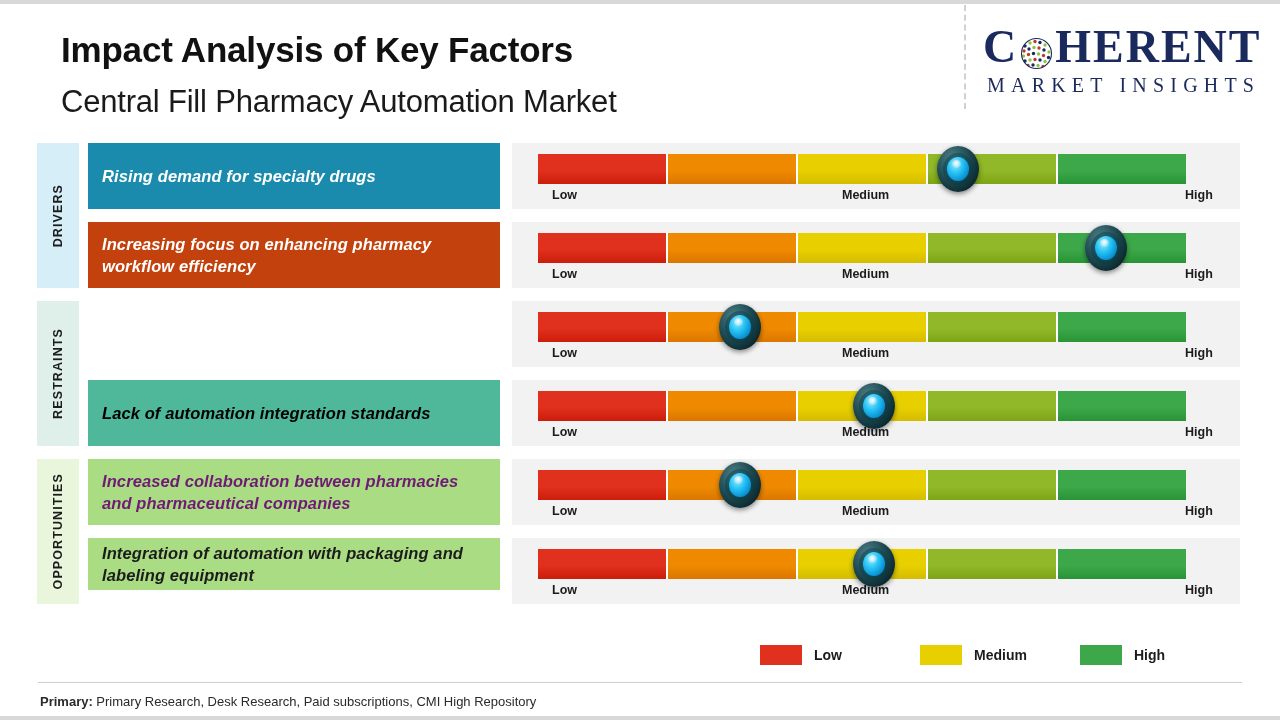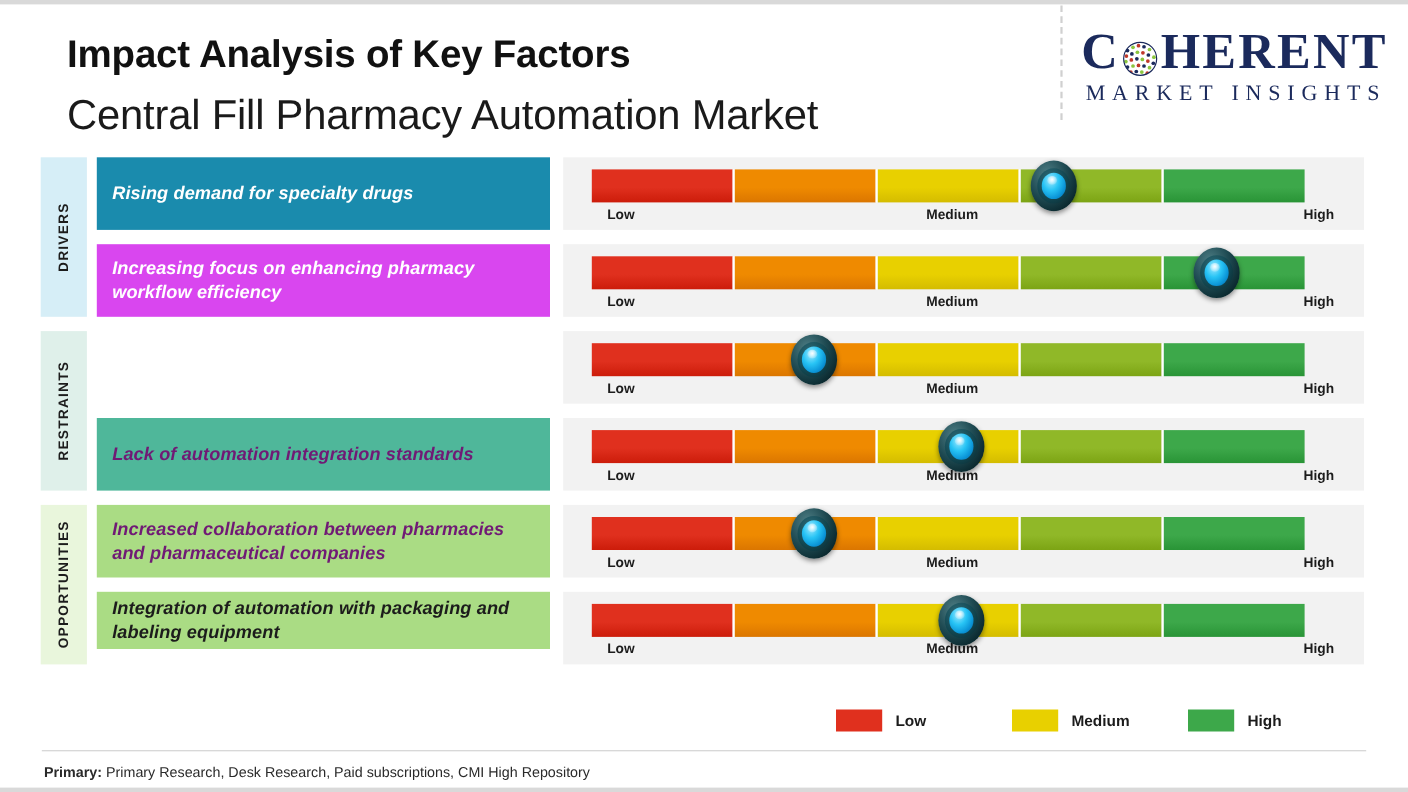--- a/index.html
+++ b/index.html
@@ -20,21 +20,21 @@
 
   
   .header{position:absolute;left:0;top:0;width:1280px;height:132px;margin-left:21px;}
   .title-main{
     position:absolute;left:40px;top:30px;
     font-size:35px;font-weight:bold;letter-spacing:-0.2px;
     color:#111;white-space:nowrap;
   }
   .title-sub{
     position:absolute;left:40px;top:84px;
-    font-size:38px;font-weight:400;letter-spacing:-0.2px;
+    font-size:31px;font-weight:400;letter-spacing:-0.2px;
     color:#1a1a1a;white-space:nowrap;
   }
 
   .divider-dash{
     position:absolute;left:943px;top:5px;width:0;height:104px;
     border-left:2px dashed #d0d0d0;
   }
 
   
   .logo{position:absolute;left:962px;top:22px;width:300px;height:82px;}
@@ -212,25 +212,25 @@
   <div class="cat-strip" id="strip1" style="left: 37px; top: 169px; height: 145px; background: rgb(223, 240, 234);">
     <span>RESTRAINTS</span>
   </div>
   <div class="cat-strip" id="strip2" style="left: 37px; top: 327px; height: 145px; background: rgb(233, 246, 220);">
     <span>OPPORTUNITIES</span>
   </div>
 
   <div class="factor-card" id="card0" style="top: 11px; height: 66px; background: rgb(26, 139, 173);">
     <span style="color: rgb(255, 255, 255);">Rising demand for specialty drugs</span>
   </div>
-  <div class="factor-card" id="card1" style="top: 90px; height: 66px; background: #d946ef;">
+  <div class="factor-card" id="card1" style="top: 90px; height: 66px; background: #c2410c;">
     <span style="color: rgb(255, 255, 255);">Increasing focus on enhancing pharmacy workflow efficiency</span>
   </div>
   <div class="factor-card" id="card3" style="top: 248px; height: 66px; background: rgb(79, 183, 154);">
-    <span style="color: #701a75; text-align: right;">Lack of automation integration standards</span>
+    <span style="color: #000000; text-align: right;">Lack of automation integration standards</span>
   </div>
   <div class="factor-card" id="card4" style="top: 327px; height: 66px; background: rgb(170, 220, 132);">
     <span style="color: #701a75;">Increased collaboration between pharmacies and pharmaceutical companies</span>
   </div>
   <div class="factor-card" id="card5" style="top: 406px; height: 52px; background: rgb(170, 220, 132);">
     <span style="color: rgb(28, 28, 28);">Integration of automation with packaging and labeling equipment</span>
   </div>
 
   <div class="gauge-row" id="gauge0" style="top: 11px; height: 66px;">
     <div class="gauge-bar">

